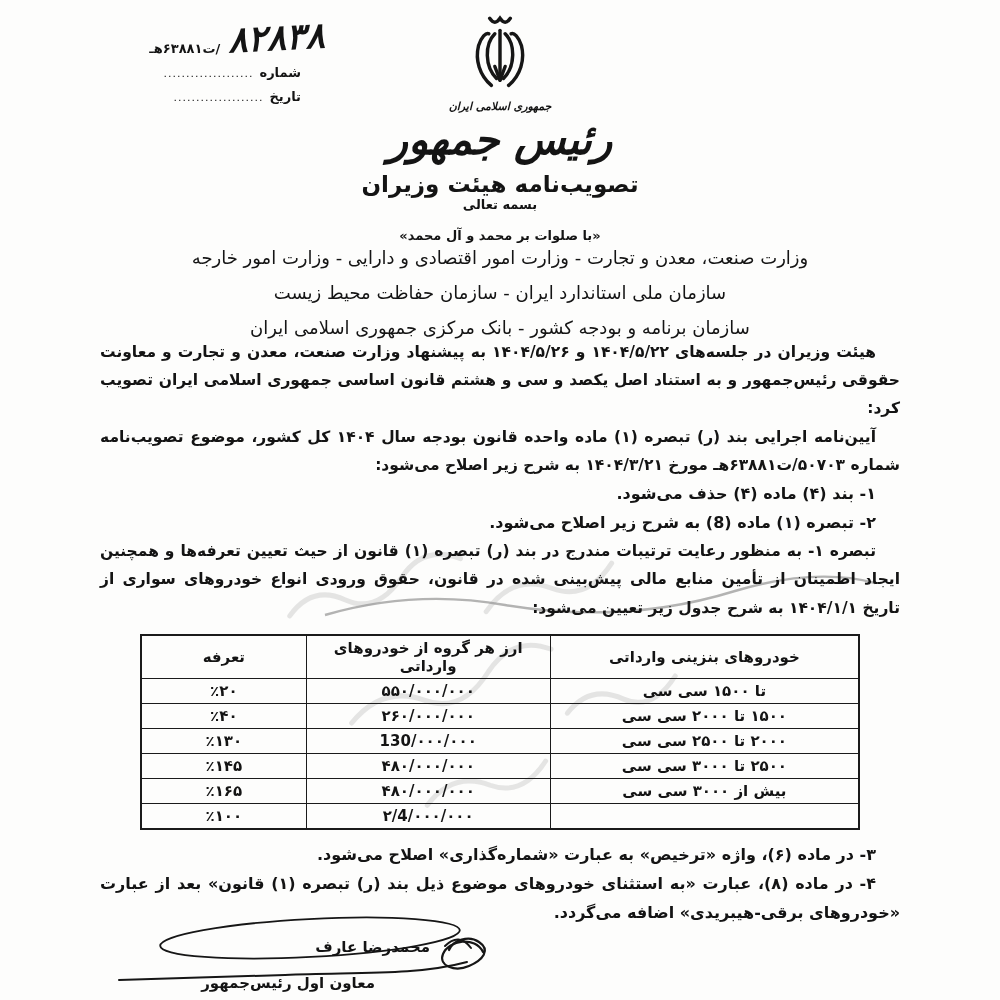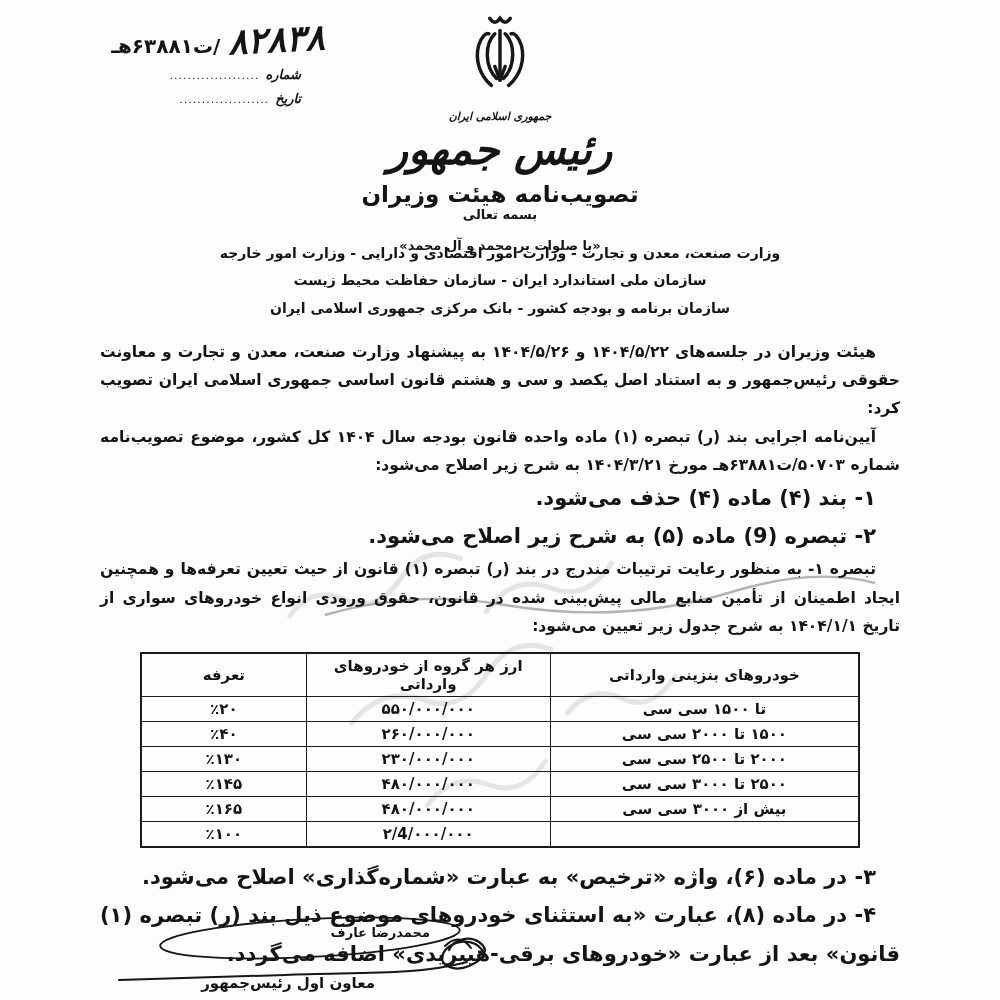--- a/index.html
+++ b/index.html
@@ -11,58 +11,58 @@
   }
   
   .watermark { position:absolute; z-index:0; pointer-events:none; }
   
   .refblock { position:absolute; top:20px; left:50px; width:275px; z-index:2; direction:rtl; text-align:left; }
   .refline { display:flex; justify-content:flex-start; align-items:flex-end; direction:rtl; }
   .hand-number {
     font-size:36px; font-weight:bold; font-style:italic; letter-spacing:6px;
     transform:rotate(-3deg); display:inline-block; line-height:1;
   }
-  .printed-ref { font-size:20px; font-weight:bold; margin-top:14px; margin-right:8px; }
+  .printed-ref { font-size:13px; font-weight:bold; margin-top:14px; margin-right:8px; }
   .form-line { display:flex; flex-direction:row; align-items:baseline; margin-top:9px; direction:rtl; justify-content:flex-start; padding-right:24px; }
-  .form-label { font-size:13px; font-weight:bold; font-style:italic; margin-left:6px; }
+  .form-label { font-size:13px; font-weight:bold; margin-left:6px; }
   .form-dots { font-size:11px; letter-spacing:1px; color:#222; }
   
   .letterhead { position:absolute; top:8px; left:0; right:0; text-align:center; z-index:2; }
   .emblem-svg { display:block; margin:0 auto; }
-  .country { font-size:11px; font-weight:bold; font-style:italic; margin-top:16px; }
+  .country { font-size:11px; font-weight:bold; font-style:italic; margin-top:6px; }
   .office { font-size:42px; font-weight:bold; font-style:italic; line-height:1.2; margin-top:2px; letter-spacing:1px; }
   .doctype { font-size:23px; font-weight:bold; margin-top:6px; }
   .bismillah { font-size:13px; font-weight:bold; margin-top:0; }
   .salawat { font-size:13px; font-weight:bold; margin-top:16px; }
   
   .recipients { position:absolute; top:240px; left:100px; right:100px; text-align:center; z-index:2; }
-  .recipients div { font-size:14px; font-weight:bold; line-height:1.95; }
+  .recipients div { font-size:18px; font-weight:normal; line-height:1.95; }
   
   .content { position:absolute; top:338px; right:100px; left:100px; z-index:2; }
   .para {
     font-size:15.5px; font-weight:bold; line-height:1.82; text-align:justify;
     text-indent:24px; text-align-last:right;
   }
-  .item { font-size:21px; font-weight:bold; line-height:1.82; text-indent:24px; text-align:justify; text-align-last:right; }
+  .item { font-size:16px; font-weight:bold; line-height:1.82; text-indent:24px; text-align:justify; text-align-last:right; }
   
   table.tariff {
     width:90%; margin:12px auto 10px auto; border-collapse:collapse;
     border:2px solid #1b1b1b; direction:rtl;
   }
   table.tariff th, table.tariff td {
     border:1.6px solid #1b1b1b; text-align:center; vertical-align:middle;
     font-size:15px; font-weight:bold; padding:3px 6px; height:18px;
   }
   table.tariff th { height:30px; }
   table.tariff col.c-cat { width:43%; }
   table.tariff col.c-val { width:34%; }
   table.tariff col.c-trf { width:23%; }
   
   .signature { position:absolute; top:916px; left:115px; width:400px; height:84px; z-index:2; }
-  .sig-name { position:absolute; top:9px; right:85px; font-size:13px; font-weight:bold; white-space:nowrap; }
+  .sig-name { position:absolute; top:22px; right:85px; font-size:15px; font-weight:bold; white-space:nowrap; }
   .sig-title { position:absolute; top:58px; right:140px; font-size:15px; font-weight:bold; white-space:nowrap; }
   .sig-svg { position:absolute; top:0; left:0; }
 </style>
 </head>
 <body>
 
 <div class="page">
 
   <svg class="watermark" style="top:470px; left:250px;" width="640" height="360" viewBox="0 0 640 360">
     <g fill="none" stroke="#c7c7c7" stroke-width="5" stroke-linecap="round" opacity="0.45" transform="rotate(-16 320 180)">
@@ -113,21 +113,21 @@
   <div class="recipients">
     <div>وزارت صنعت، معدن و تجارت - وزارت امور اقتصادی و دارایی - وزارت امور خارجه</div>
     <div>سازمان ملی استاندارد ایران - سازمان حفاظت محیط زیست</div>
     <div>سازمان برنامه و بودجه کشور - بانک مرکزی جمهوری اسلامی ایران</div>
   </div>
 
   <div class="content">
     <p class="para">هیئت وزیران در جلسه‌های ۱۴۰۴/۵/۲۲ و ۱۴۰۴/۵/۲۶ به پیشنهاد وزارت صنعت، معدن و تجارت و معاونت حقوقی رئیس‌جمهور و به استناد اصل یکصد و سی و هشتم قانون اساسی جمهوری اسلامی ایران تصویب کرد:</p>
     <p class="para">آیین‌نامه اجرایی بند (ر) تبصره (۱) ماده واحده قانون بودجه سال ۱۴۰۴ کل کشور، موضوع تصویب‌نامه شماره ۵۰۷۰۳/ت۶۳۸۸۱هـ مورخ ۱۴۰۴/۳/۲۱ به شرح زیر اصلاح می‌شود:</p>
     <p class="item">۱- بند (۴) ماده (۴) حذف می‌شود.</p>
-    <p class="item">۲- تبصره (9) ماده (۵) به شرح زیر اصلاح می‌شود.</p>
+    <p class="item">۲- تبصره (۱) ماده (8) به شرح زیر اصلاح می‌شود.</p>
     <p class="para">تبصره ۱- به منظور رعایت ترتیبات مندرج در بند (ر) تبصره (۱) قانون از حیث تعیین تعرفه‌ها و همچنین ایجاد اطمینان از تأمین منابع مالی پیش‌بینی شده در قانون، حقوق ورودی انواع خودروهای سواری از تاریخ ۱۴۰۴/۱/۱ به شرح جدول زیر تعیین می‌شود:</p>
 
     <table class="tariff">
       <colgroup>
           <col class="c-cat">
           <col class="c-val">
           <col class="c-trf">
         </colgroup>
       <thead>
         <tr>
@@ -142,21 +142,21 @@
             <td>۵۵۰/۰۰۰/۰۰۰</td>
             <td>٪۲۰</td>
           </tr>
           <tr>
             <td>۱۵۰۰ تا ۲۰۰۰ سی سی</td>
             <td>۲۶۰/۰۰۰/۰۰۰</td>
             <td>٪۴۰</td>
           </tr>
           <tr>
             <td>۲۰۰۰ تا ۲۵۰۰ سی سی</td>
-            <td>۲۳۰/۰۰۰/۰۰۰</td>
+            <td>130/۰۰۰/۰۰۰</td>
             <td>٪۱۳۰</td>
           </tr>
           <tr>
             <td>۲۵۰۰ تا ۳۰۰۰ سی سی</td>
             <td>۴۸۰/۰۰۰/۰۰۰</td>
             <td>٪۱۴۵</td>
           </tr>
           <tr>
             <td>بیش از ۳۰۰۰ سی سی</td>
             <td>۴۸۰/۰۰۰/۰۰۰</td>

